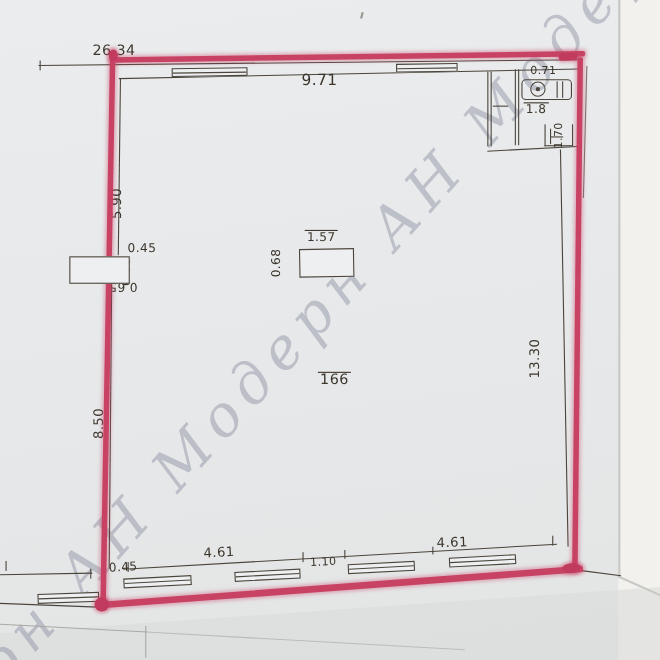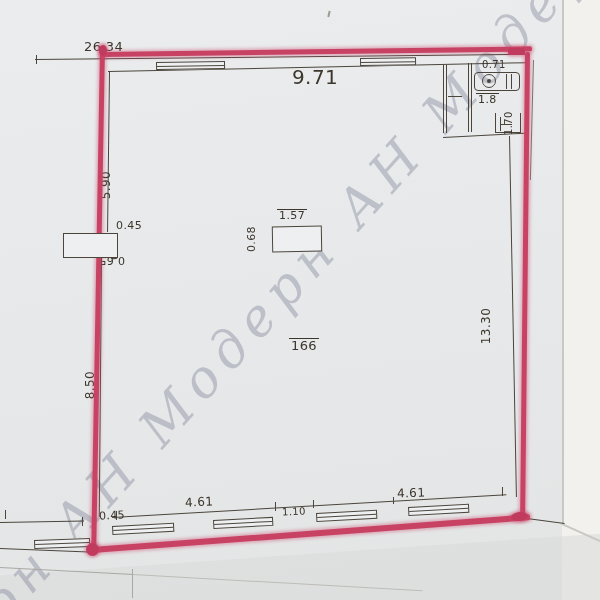--- a/index.html
+++ b/index.html
@@ -125,21 +125,21 @@
   <div class="mk" style="left:93px;top:547px;width:438px;height:6px;transform:rotate(-4.3deg);"></div>
   <div class="blob" style="left:99px;top:45px;width:8px;height:11px;"></div>
   <div class="blob" style="left:86px;top:543px;width:13px;height:13px;"></div>
   <div class="blob" style="left:511px;top:512px;width:17px;height:9px;transform:rotate(-6deg);"></div>
   <div class="blob" style="left:508px;top:48px;width:17px;height:7px;transform:rotate(-1.2deg);border-radius:3px;"></div>
 
   <div class="box" style="left:63px;top:233px;width:55px;height:25px;"></div>
   <div class="box" style="left:272px;top:226px;width:50px;height:26px;transform:rotate(-1deg);"></div>
 
   <div class="lab" style="left:84px;top:40px;font-size:13px;">26.34</div>
-  <div class="lab" style="left:292px;top:66px;font-size:20px;">9.71</div>
+  <div class="lab" style="left:274px;top:66px;font-size:14px;">9.71</div>
   <div class="vlab" style="left:113px;top:186px;">5.90</div>
   <div class="vlab" style="left:97px;top:386px;">8.50</div>
   <div class="vlab" style="left:493px;top:331px;">13.30</div>
   <div class="lab tilt" style="left:99px;top:510px;">0.45</div>
   <div class="lab tilt" style="left:185px;top:496px;font-size:12px;">4.61</div>
   <div class="lab tilt" style="left:282px;top:506px;font-size:10px;">1.10</div>
   <div class="lab" style="left:397px;top:487px;font-size:12px;transform:rotate(-2deg);">4.61</div>
 
   <div class="lab" style="left:116px;top:220px;">0.45</div>
   <div class="vlab" style="left:121px;top:248px;font-size:11px;">0.68</div>

